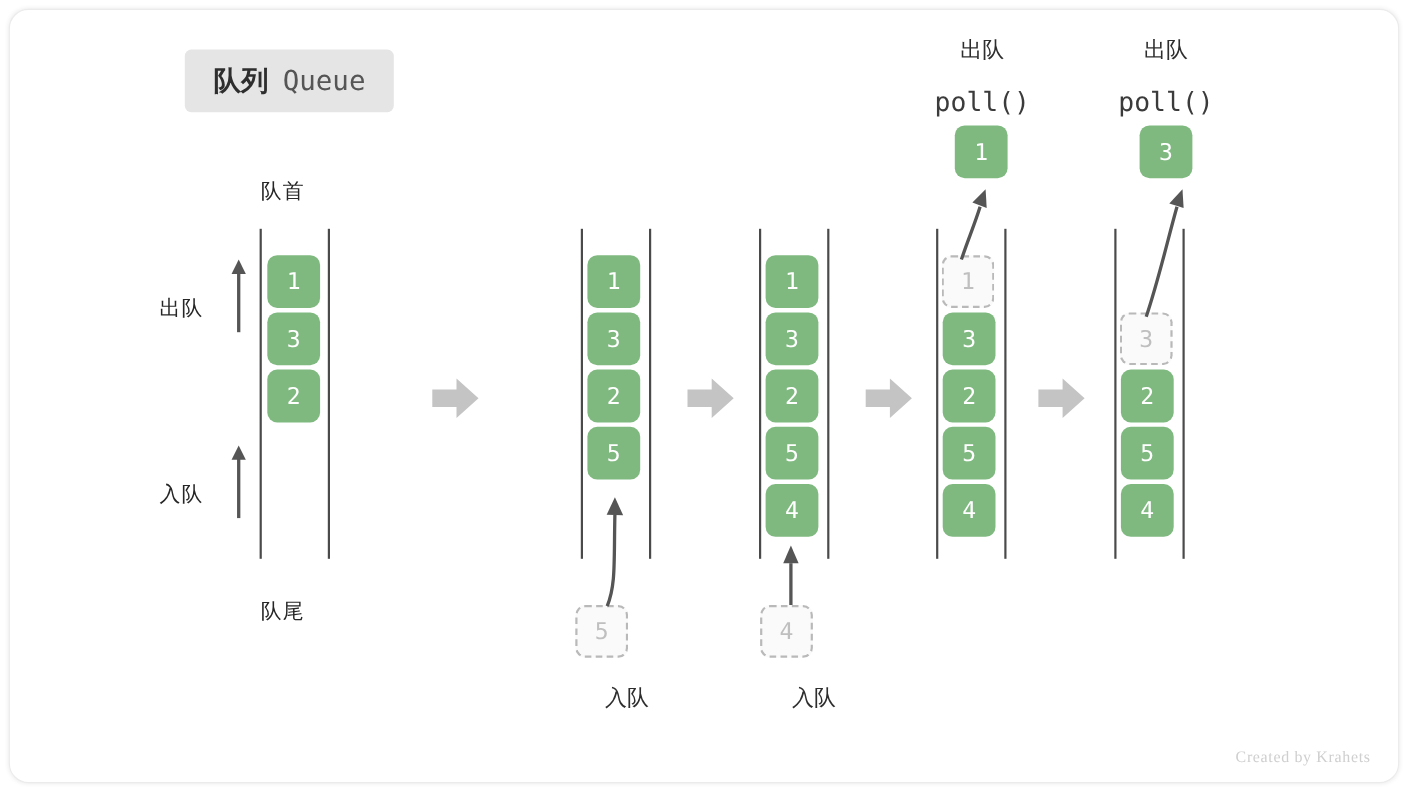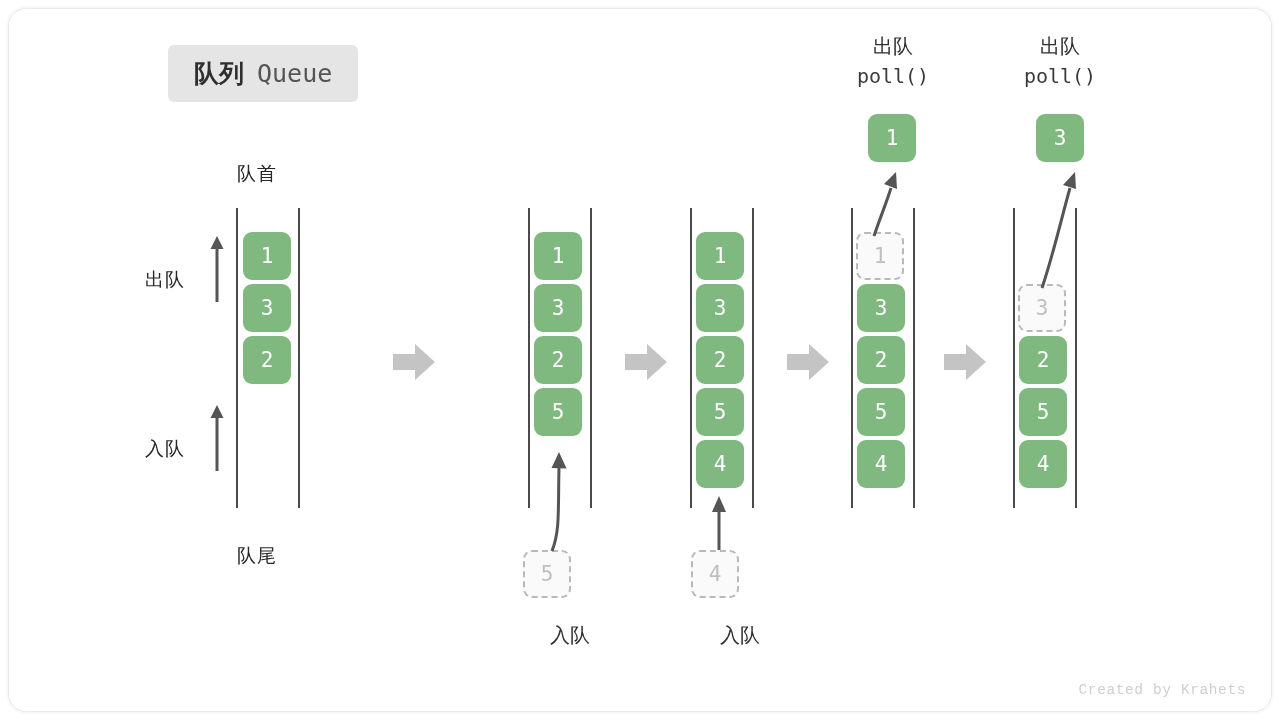--- a/index.html
+++ b/index.html
@@ -67,23 +67,24 @@
     text-align: center;
     white-space: nowrap;
     line-height: 1.50;
   }
   .op-cn {
     font-size: 20px;
     color: #2e2e2e;
     font-family: "Liberation Sans", "DejaVu Sans", sans-serif;
   }
   .op-code {
-    font-size: 20px;
+    font-size: 24px;
     color: #3b3b3b;
     font-family: "DejaVu Sans Mono", "Liberation Mono", monospace;
+    margin-top: 14px;
   }
   .op-code .num { color: #55a459; font-weight: bold; }
 
   
   .rail {
     position: absolute;
     width: 1.6px;
     background: #4a4a4a;
   }
   
@@ -109,21 +110,21 @@
   
   .flow { position: absolute; width: 42px; height: 40px; }
   
   .watermark {
     position: absolute;
     right: 34px;
     bottom: 22px;
     font-size: 14.5px;
     color: #cfcfcf;
     letter-spacing: 0.6px;
-    font-family: Liberation Mono, monospace;
+    font-family: Liberation Serif, serif;
     white-space: nowrap;
   }
   svg { overflow: visible; }
 </style>
 </head>
 <body>
 
 <div id="stage">
   <div class="card"></div>
 

